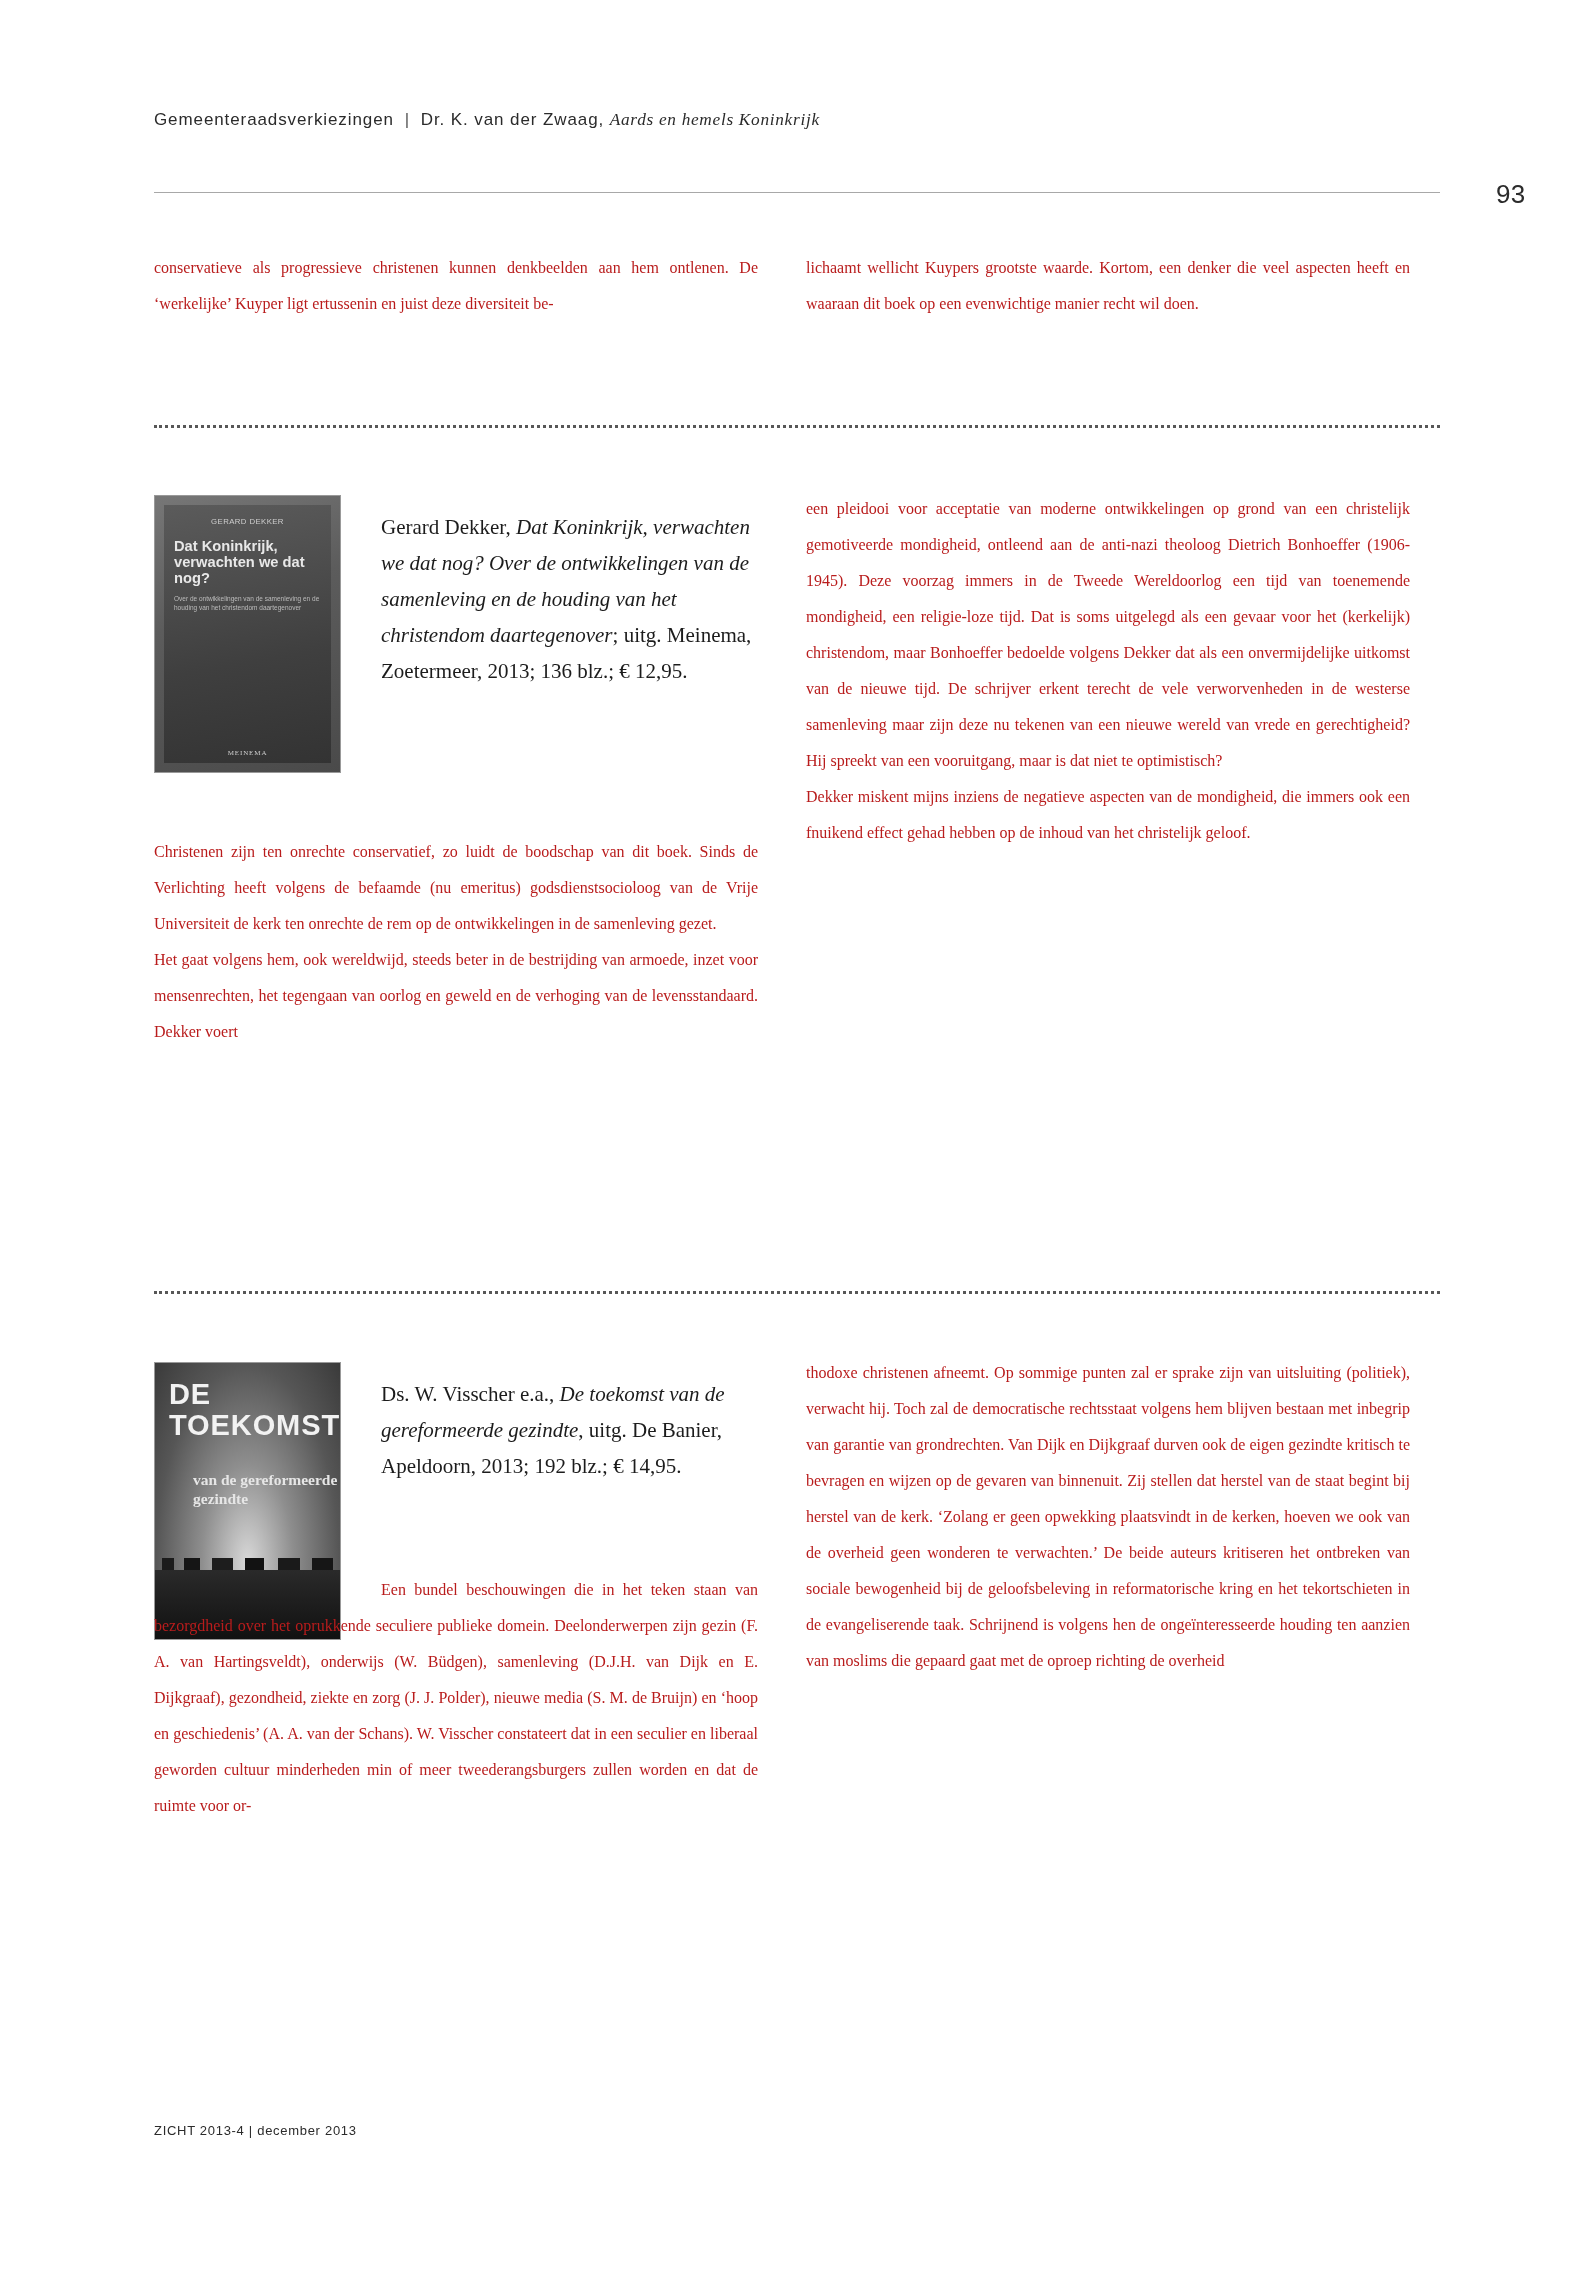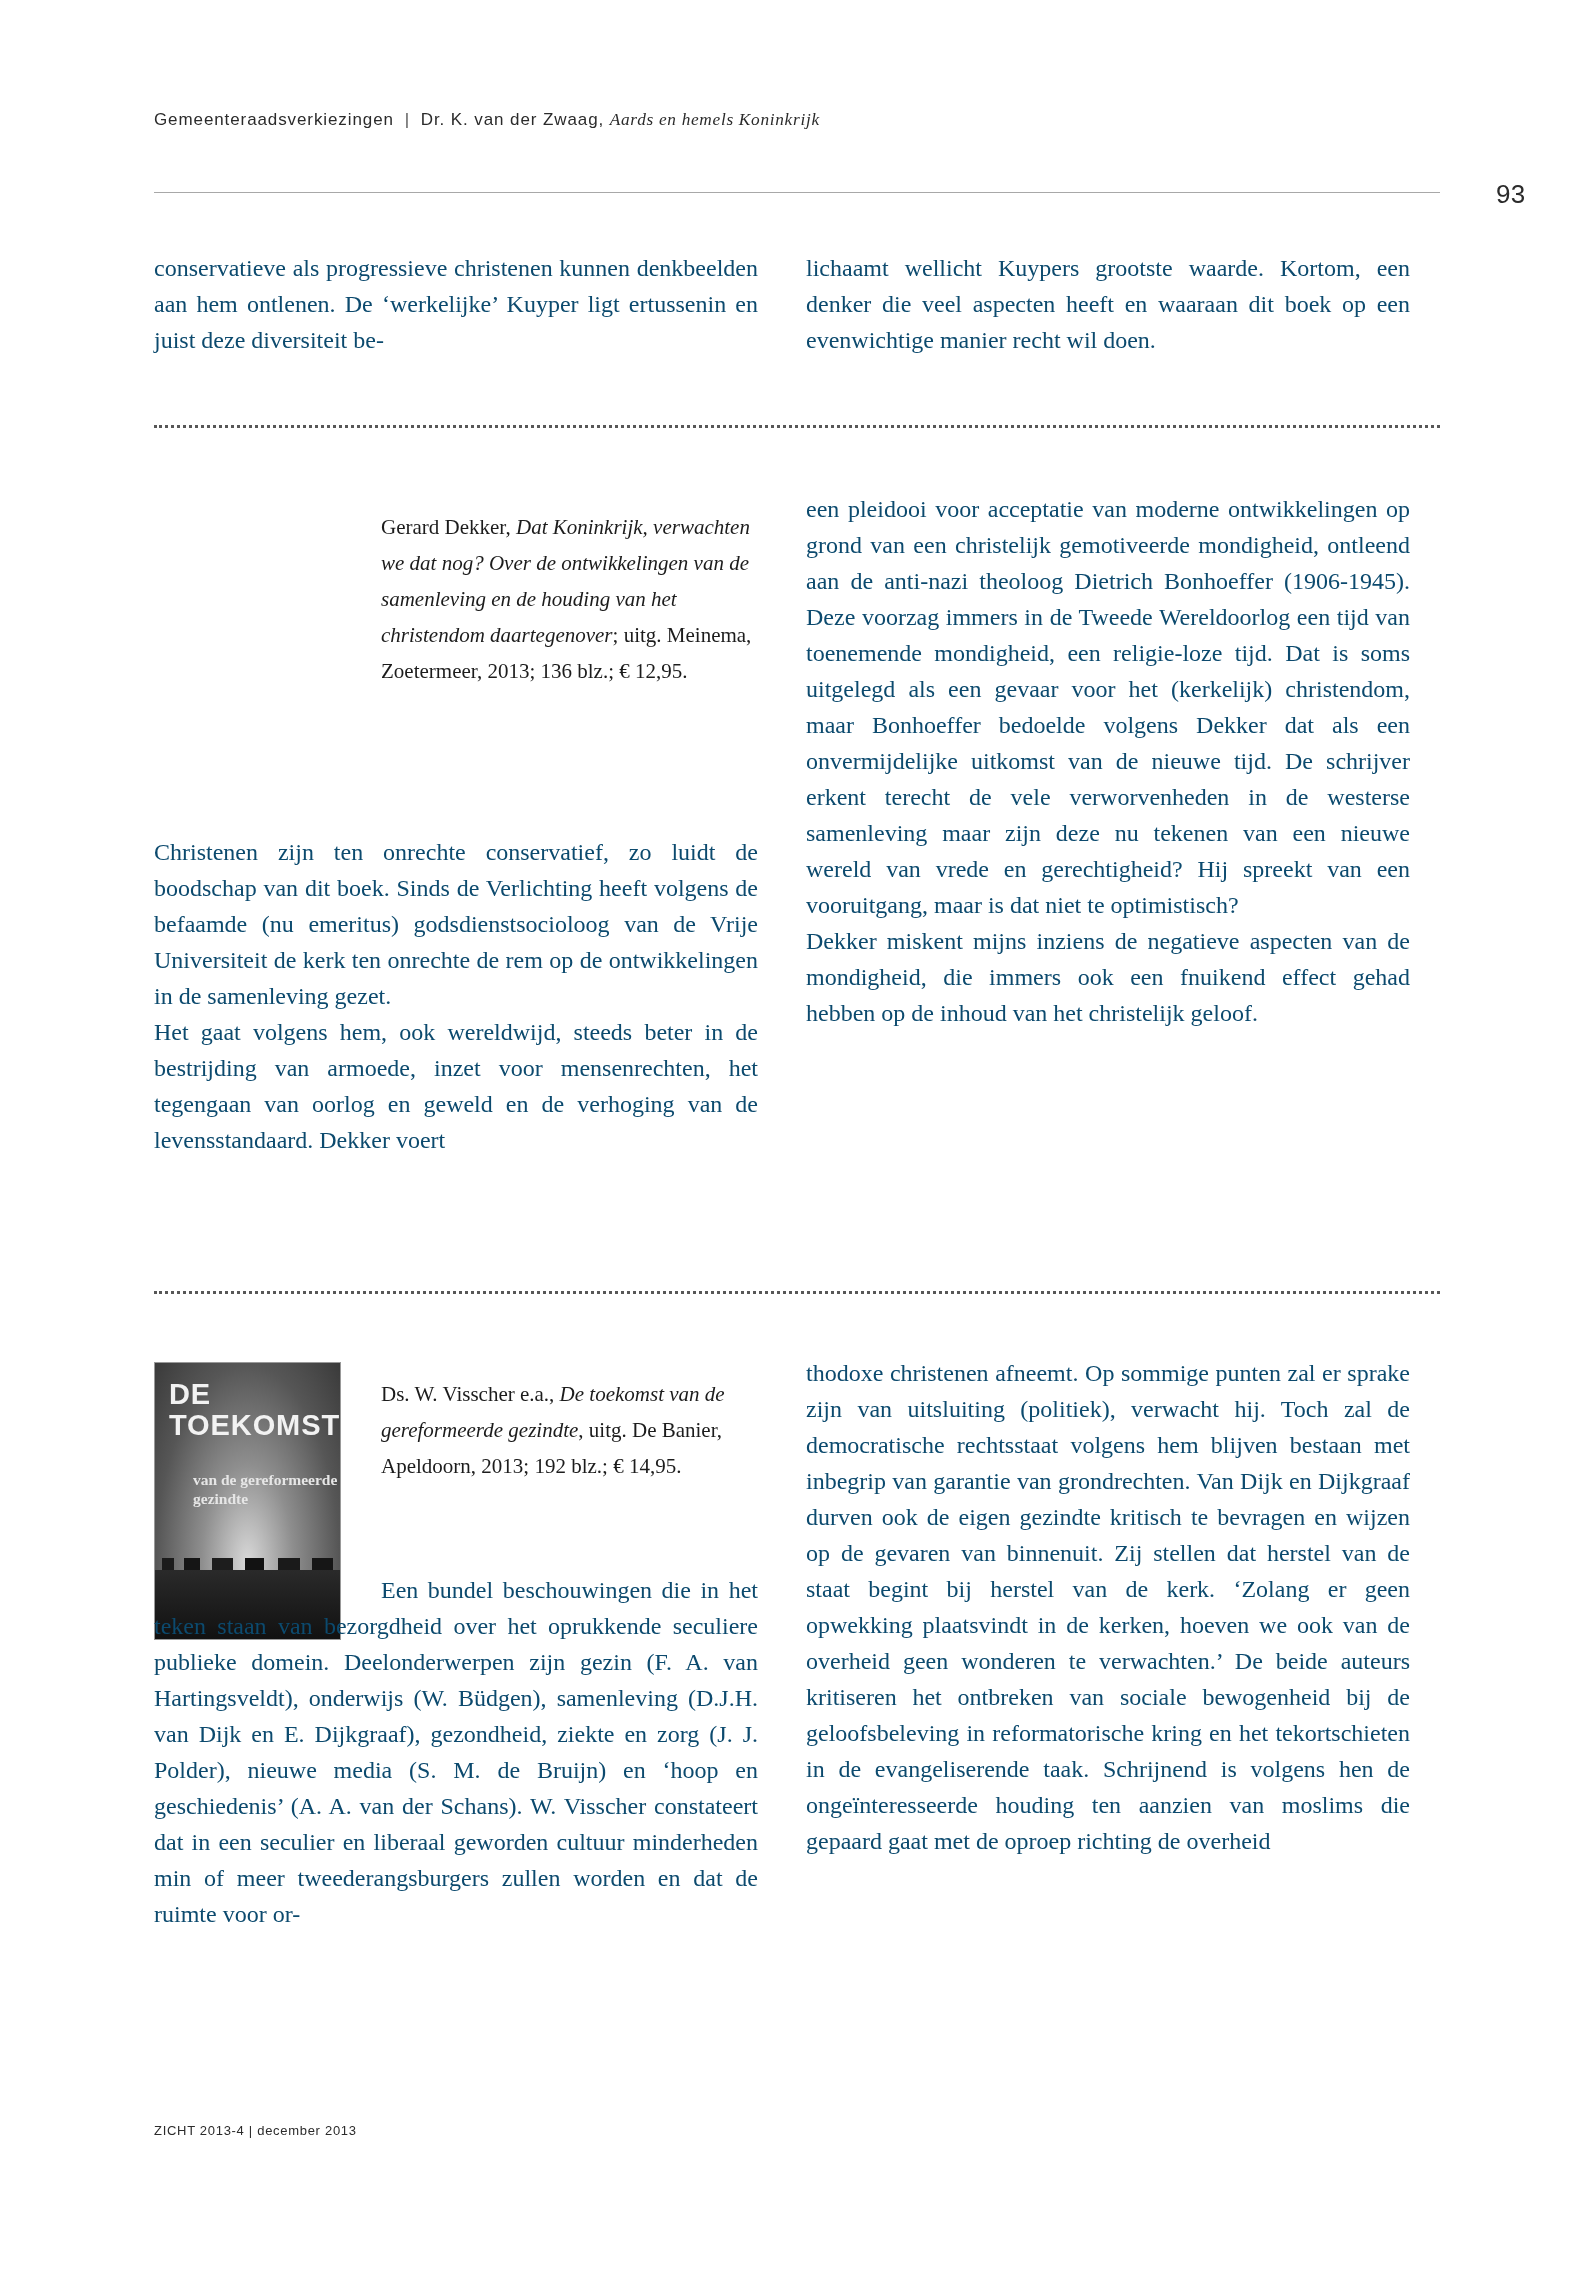--- a/index.html
+++ b/index.html
@@ -64,24 +64,24 @@
     font-family: "Liberation Sans", sans-serif;
     font-size: 26px;
     color: #2b2b2b;
     letter-spacing: 0.4px;
   }
 
   
   .col {
     position: absolute;
     width: 604px;
-    font-size: 24px;
+    font-size: 16px;
     line-height: 36px;
     text-align: justify;
-    color: #0c4a6e;
+    color: #b91c1c;
   }
   .col.left  { left: 0; }
   .col.right { left: 652px; }
 
   .col p {
     margin: 0;
     text-align: justify;
   }
   .ital { font-style: italic; }
 
@@ -238,20 +238,28 @@
 
     <div class="col left" style="top: 250px;">
       <p>conservatieve als progressieve christenen kunnen denkbeelden aan hem ontlenen. De ‘werkelijke’ Kuyper ligt ertussenin en juist deze diversiteit be-</p>
     </div>
     <div class="col right" style="top: 250px;">
       <p>lichaamt wellicht Kuypers grootste waarde. Kortom, een denker die veel aspecten heeft en waaraan dit boek op een evenwichtige manier recht wil doen.</p>
     </div>
 
     <div class="dotted" style="top: 425px;"></div>
 
+    <div class="cover cover-1">
+      <div class="inner">
+        <div class="author">GERARD DEKKER</div>
+        <div class="title">Dat Koninkrijk, verwachten we dat nog?</div>
+        <div class="sub">Over de ontwikkelingen van de samenleving en de houding van het christendom daartegenover</div>
+      </div>
+      <div class="imprint">MEINEMA</div>
+    </div>
 
     <div class="caption" style="top: 488px;">
       <p><span>Gerard Dekker, </span><span class="ital">Dat Koninkrijk, verwachten we dat nog? Over de ontwikkelingen van de samenleving en de houding van het christendom daartegenover</span><span>; uitg. Meinema, Zoetermeer, 2013; 136 blz.; € 12,95.</span></p>
     </div>
 
     <div class="col left" style="top: 834px;">
       <p>Christenen zijn ten onrechte conservatief, zo luidt de boodschap van dit boek. Sinds de Verlichting heeft volgens de befaamde (nu emeritus) godsdienstsocioloog van de Vrije Universiteit de kerk ten onrechte de rem op de ontwikkelingen in de samenleving gezet.</p>
       <p>Het gaat volgens hem, ook wereldwijd, steeds beter in de bestrijding van armoede, inzet voor mensenrechten, het tegengaan van oorlog en geweld en de verhoging van de levensstandaard. Dekker voert</p>
     </div>
 

